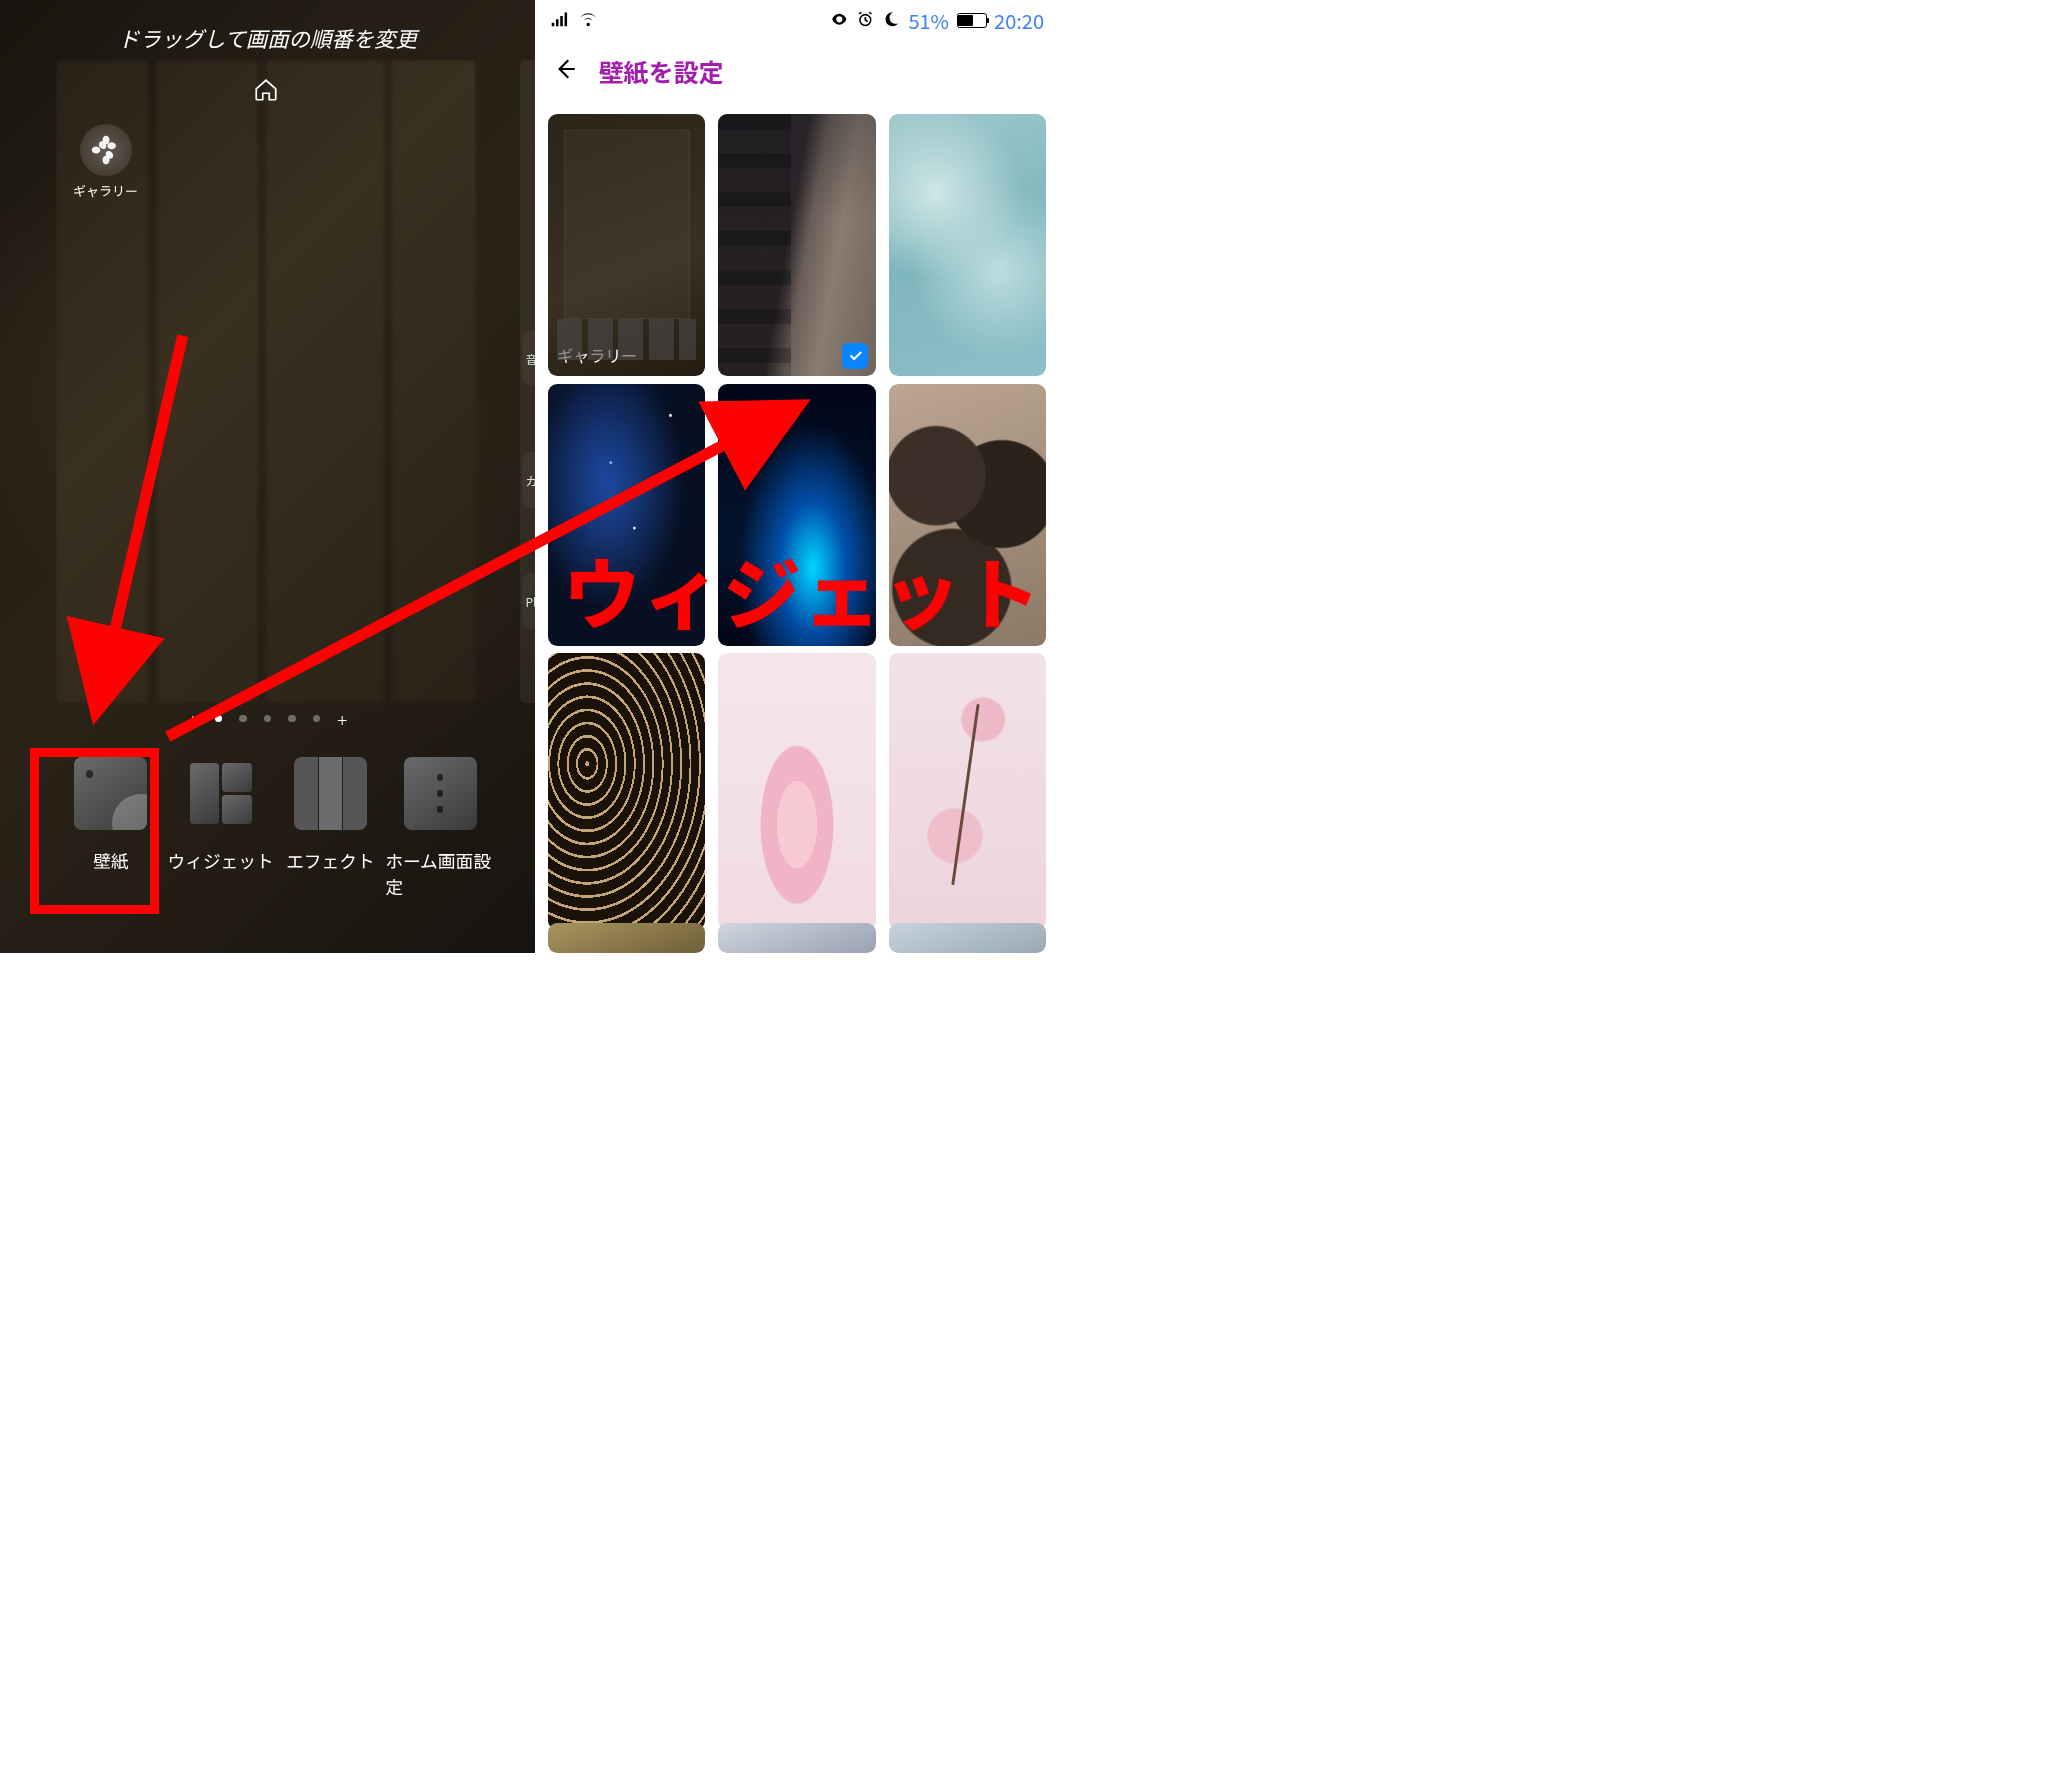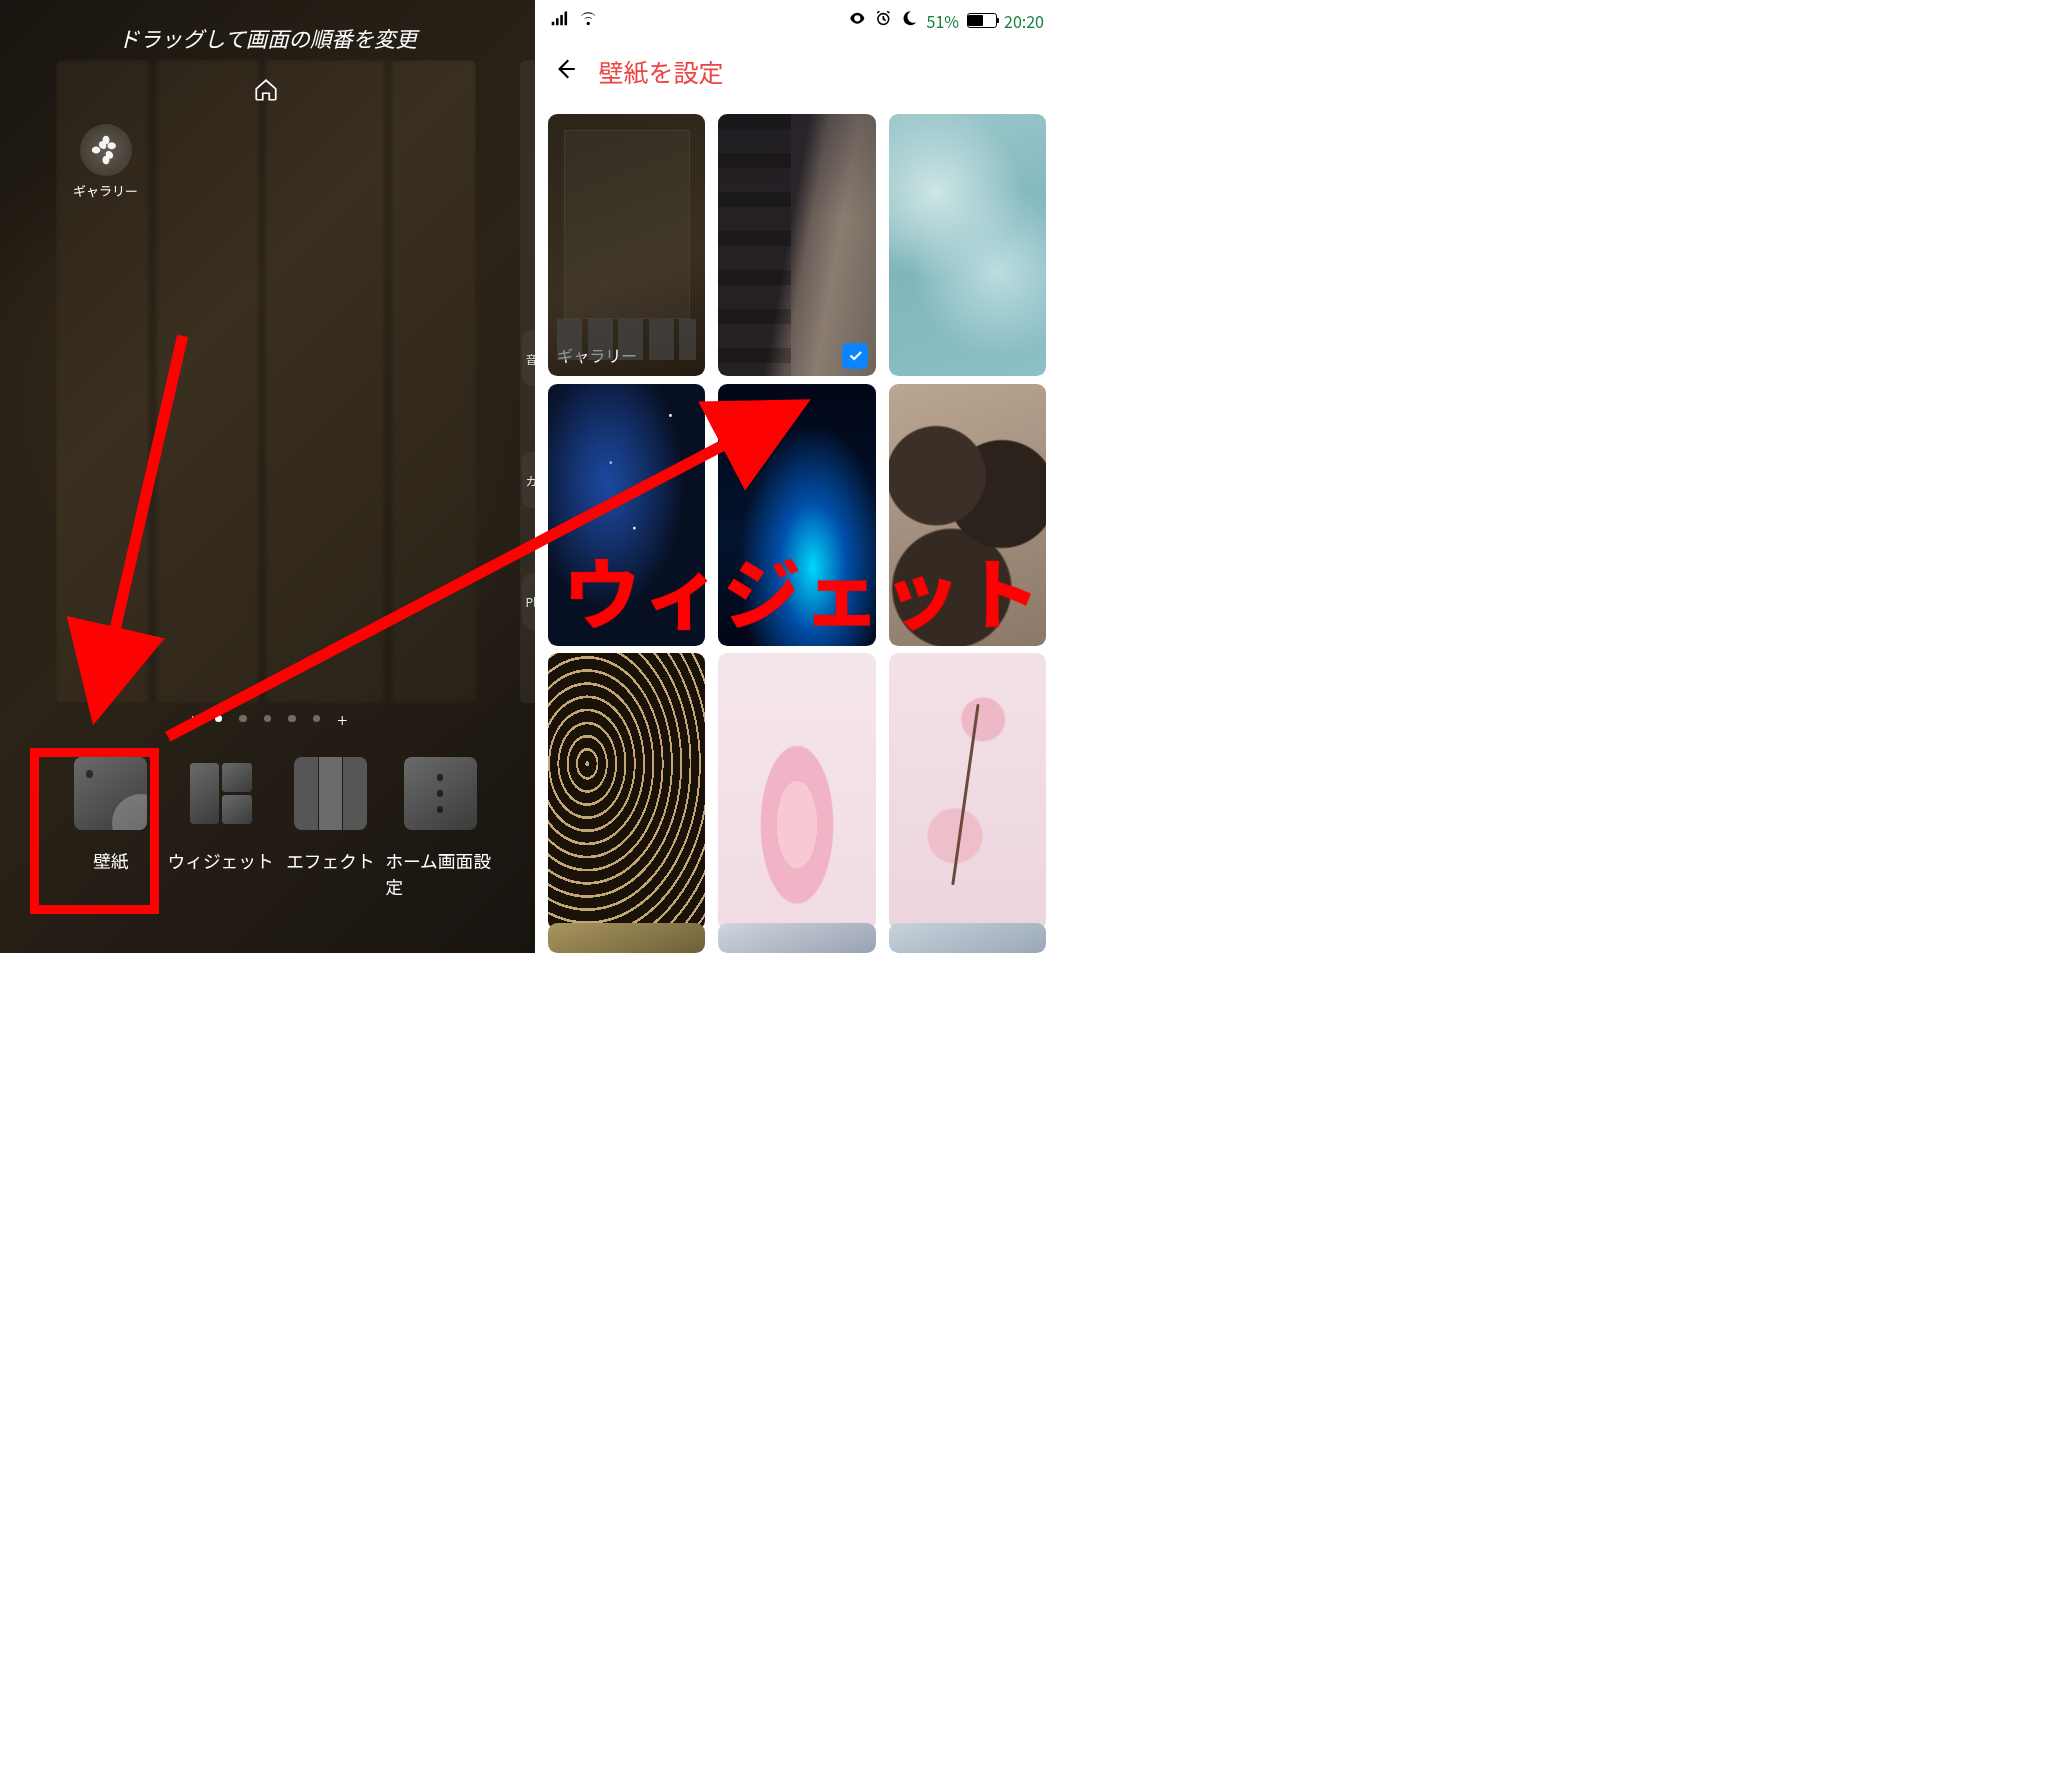--- a/index.html
+++ b/index.html
@@ -173,21 +173,21 @@
     left: 30px; bottom: 39px;
     width: 129px; height: 166px;
     border: 9.3px solid #fd0202;
     pointer-events: none;
   }
 
   
   .status-bar {
     height: 41px; display: flex; align-items: center;
     justify-content: space-between;
-    padding: 11px 15px; font-size: 16px; color: #15803d;
+    padding: 11px 15px; font-size: 20px; color: #3b82f6;
   }
   .status-left, .status-right { display: flex; align-items: center; gap: 7.5px; }
   .sig-icon svg, .wifi-icon svg { width: 20.5px; height: 18.6px; }
   .status-icon svg { width: 18.6px; height: 18.6px; }
   .battery {
     width: 30px; height: 15px;
     border: 1.4px solid #000; border-radius: 2.8px;
     position: relative;
   }
   .battery::after {
@@ -198,21 +198,21 @@
   .battery .fill {
     position: absolute; left: 0.9px; top: 0.9px; bottom: 0.9px;
     width: 51%; background: #000; border-radius: 0.9px;
   }
 
   .header {
     height: 60px; display: flex; align-items: center;
     gap: 20.5px; padding: 0 17px;
   }
   .back-btn svg { width: 26px; height: 26px; stroke: #000; stroke-width: 2; fill: none; }
-  .header h1 { font-size: 25px; font-weight: 400; color: #ef4444; }
+  .header h1 { font-size: 25px; font-weight: 700; color: #a21caf; }
 
   .wall-grid {
     padding: 13px 13px 0 13px;
     display: grid;
     grid-template-columns: repeat(3, 1fr);
     gap: 13px;
     height: calc(100% - 101px);
     overflow: hidden;
   }
   .wall {

